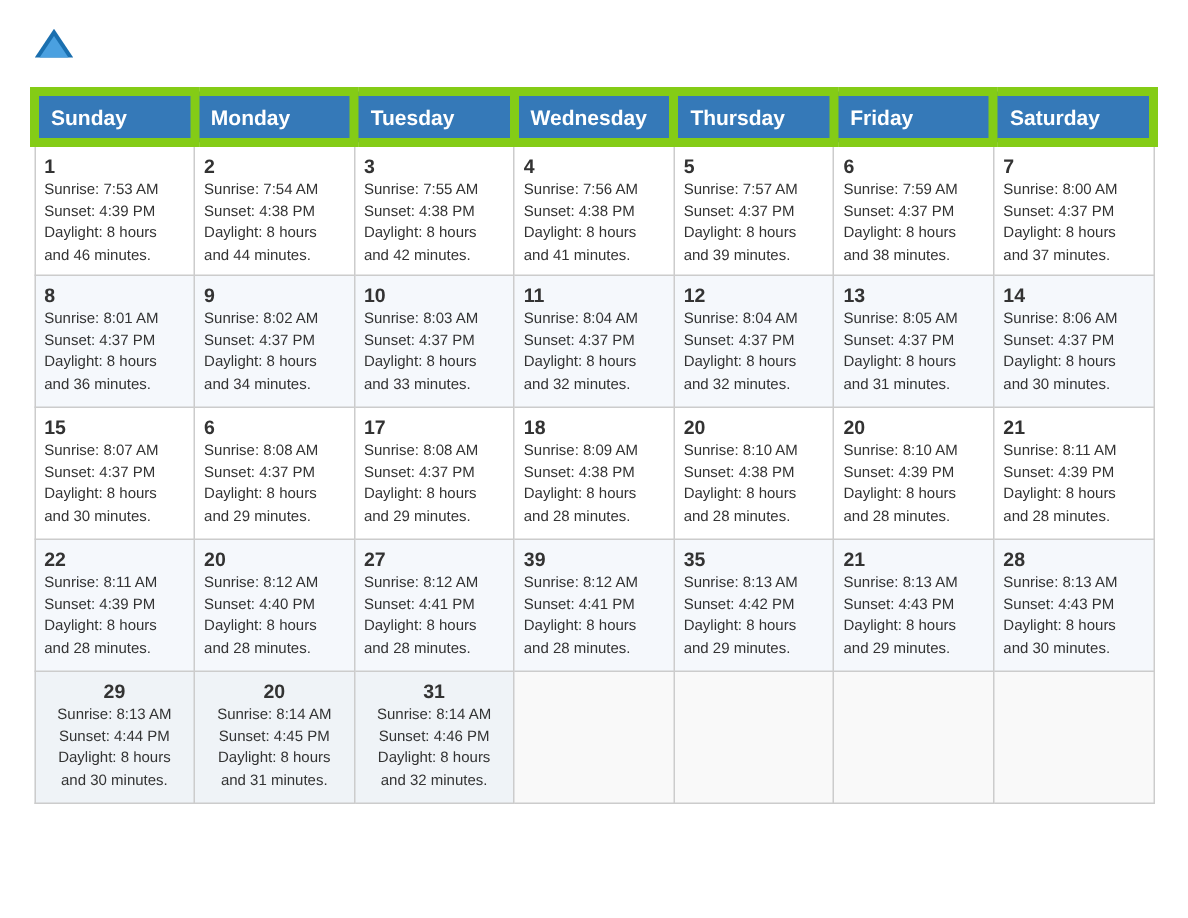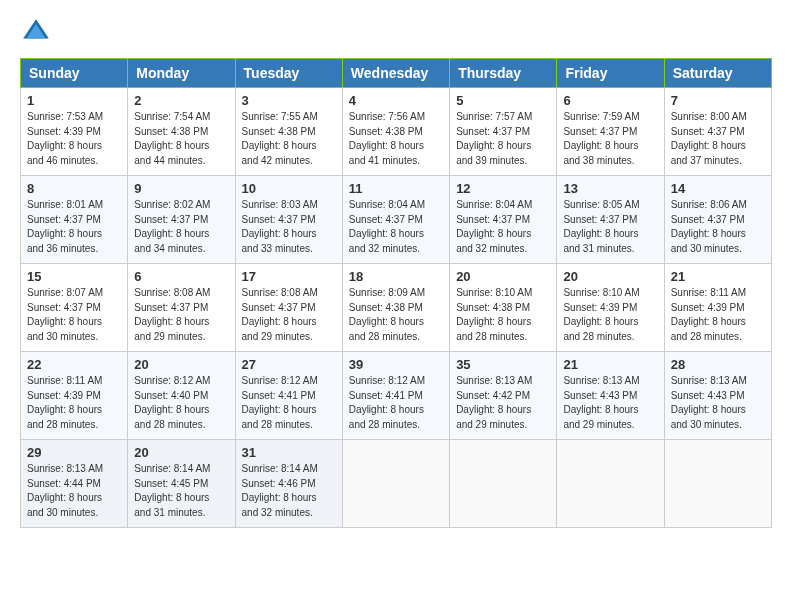--- a/index.html
+++ b/index.html
@@ -57,37 +57,38 @@
       border-collapse: collapse;
       border: 1px solid #ccc;
     }
     .calendar th {
       background-color: #3579b8;
       color: #fff;
       text-align: left;
       padding: 6px 8px;
       font-size: 14px;
       font-weight: bold;
-      border: 1px solid #84cc16;
+      border: 6px solid #84cc16;
     }
     .calendar td {
       vertical-align: top;
       padding: 5px 6px;
       border: 1px solid #ccc;
       font-size: 10.5px;
       color: #333;
       width: calc(100% / 7);
       height: 88px;
       background: #fff;
     }
     .calendar tr:nth-child(even) td {
       background: #f5f8fc;
     }
     .calendar tr:last-child td {
       background: #eff3f7;
+      text-align: center;
     }
     .day-num {
       font-size: 13px;
       font-weight: bold;
       display: block;
       margin-bottom: 2px;
     }
     .cell-info {
       font-size: 10px;
       line-height: 1.45;

